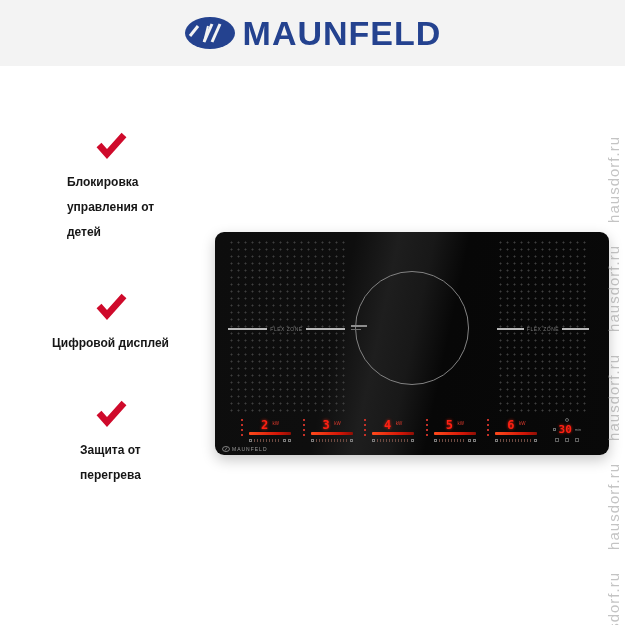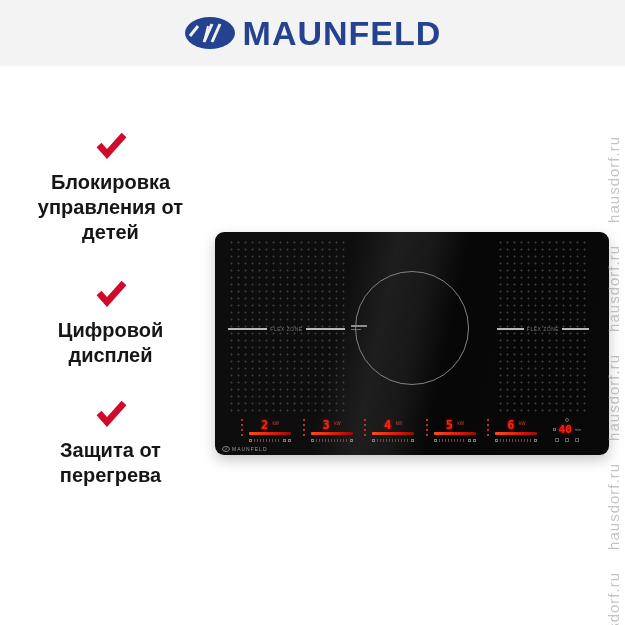--- a/index.html
+++ b/index.html
@@ -15,25 +15,25 @@
     background:#f3f3f3; display:flex; align-items:center; justify-content:center;
   }
   .logo-row { display:flex; align-items:center; gap:7px; }
   .brand-text {
     font-size:34px; font-weight:bold; letter-spacing:1px; color:#24428f;
   }
 
   
   .feature { position:absolute; left:18px; width:185px; display:flex; flex-direction:column; align-items:center; }
   .feature-label {
-    margin-top:11px; text-align:center; white-space:pre-line;
-    font-size:20px; line-height:25px; font-weight:600; color:#161616;
+    margin-top:11px; text-align:left; white-space:pre-line;
+    font-size:12px; line-height:25px; font-weight:600; color:#161616;
   }
   .f1 { top:131px; }
-  .f2 { top:279px; }
+  .f2 { top:292px; }
   .f3 { top:399px; }
 
   
   .cooktop {
     position:absolute; left:215px; top:232px; width:394px; height:223px;
     border-radius:9px; z-index:1;
     background:linear-gradient(102deg,
       #0d0d0d 0%, #0e0e0e 32%, #1e1e1e 42%, #181818 50%, #070707 58%, #090909 100%);
     box-shadow:0 5px 14px rgba(0,0,0,0.22);
   }
@@ -268,21 +268,21 @@
         <div class="sq"></div>
         <div class="ticks"></div>
         <div class="sq"></div>
       </div>
     </div>
 
     <div class="timer">
       <div class="timer-top"></div>
       <div class="timer-mid">
         <div class="sq"></div>
-        <span class="timer-value">40</span>
+        <span class="timer-value">30</span>
         <span class="timer-unit">min</span>
       </div>
       <div class="timer-bottom">
         <div class="sq"></div>
         <div class="sq"></div>
         <div class="sq"></div>
       </div>
     </div>
 
   </div>

